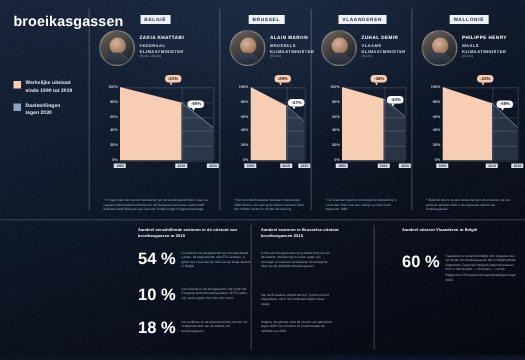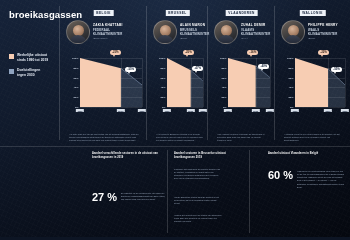--- a/index.html
+++ b/index.html
@@ -316,23 +316,31 @@
     </div>
   </div>
 
   <div class="bottomband">
     <div class="hdiv"></div>
     <div class="vdiv" style="top:4px;left:167px;height:83px"></div>
     <div class="vdiv" style="top:4px;left:249px;height:83px"></div>
 
     <div class="bpanel bp0">
       <div class="bhead">Aandeel verschillende sectoren in de uitstoot van broeikasgassen in 2019</div>
+      <div class="statrow" style="top:22px;left:6px">
+        <div class="bignum">54 %</div>
+        <div class="statbody">De uitstoot van de gebouwen en het wegverkeer samen, de zogenoemde niet-ETS-sectoren, is goed voor meer dan de helft van de totale uitstoot in België.</div>
+      </div>
       <div class="statrow" style="top:46px;left:6px">
-        <div class="bignum">27 %</div>
+        <div class="bignum">10 %</div>
         <div class="statbody">De industrie en de energiesector, die onder het Europese emissiehandelssysteem (ETS) vallen, zijn samen goed voor ruim een kwart.</div>
+      </div>
+      <div class="statrow" style="top:68px;left:6px">
+        <div class="bignum">18 %</div>
+        <div class="statbody">De landbouw en de afvalverwerking vormen het resterende deel van de uitstoot van broeikasgassen.</div>
       </div>
     </div>
 
     <div class="bpanel bp1">
       <div class="bhead">Aandeel sectoren in Brusselse uitstoot broeikasgassen 2019</div>
       <div class="statrow" style="top:22px;left:6px">
         <div class="statbody wide" style="margin-left:0">In Brussel zijn gebouwen de grootste bronnen van de uitstoot: verwarming en warm water van woningen en kantoren produceren het overgrote deel van de stedelijke broeikasgassen.</div>
       </div>
       <div class="statrow" style="top:50px;left:6px">
         <div class="statbody wide" style="margin-left:0">Van de Brusselse uitstoot komt 27 procent uit het wegverkeer, dat in de hoofdstad relatief zwaar weegt.</div>

